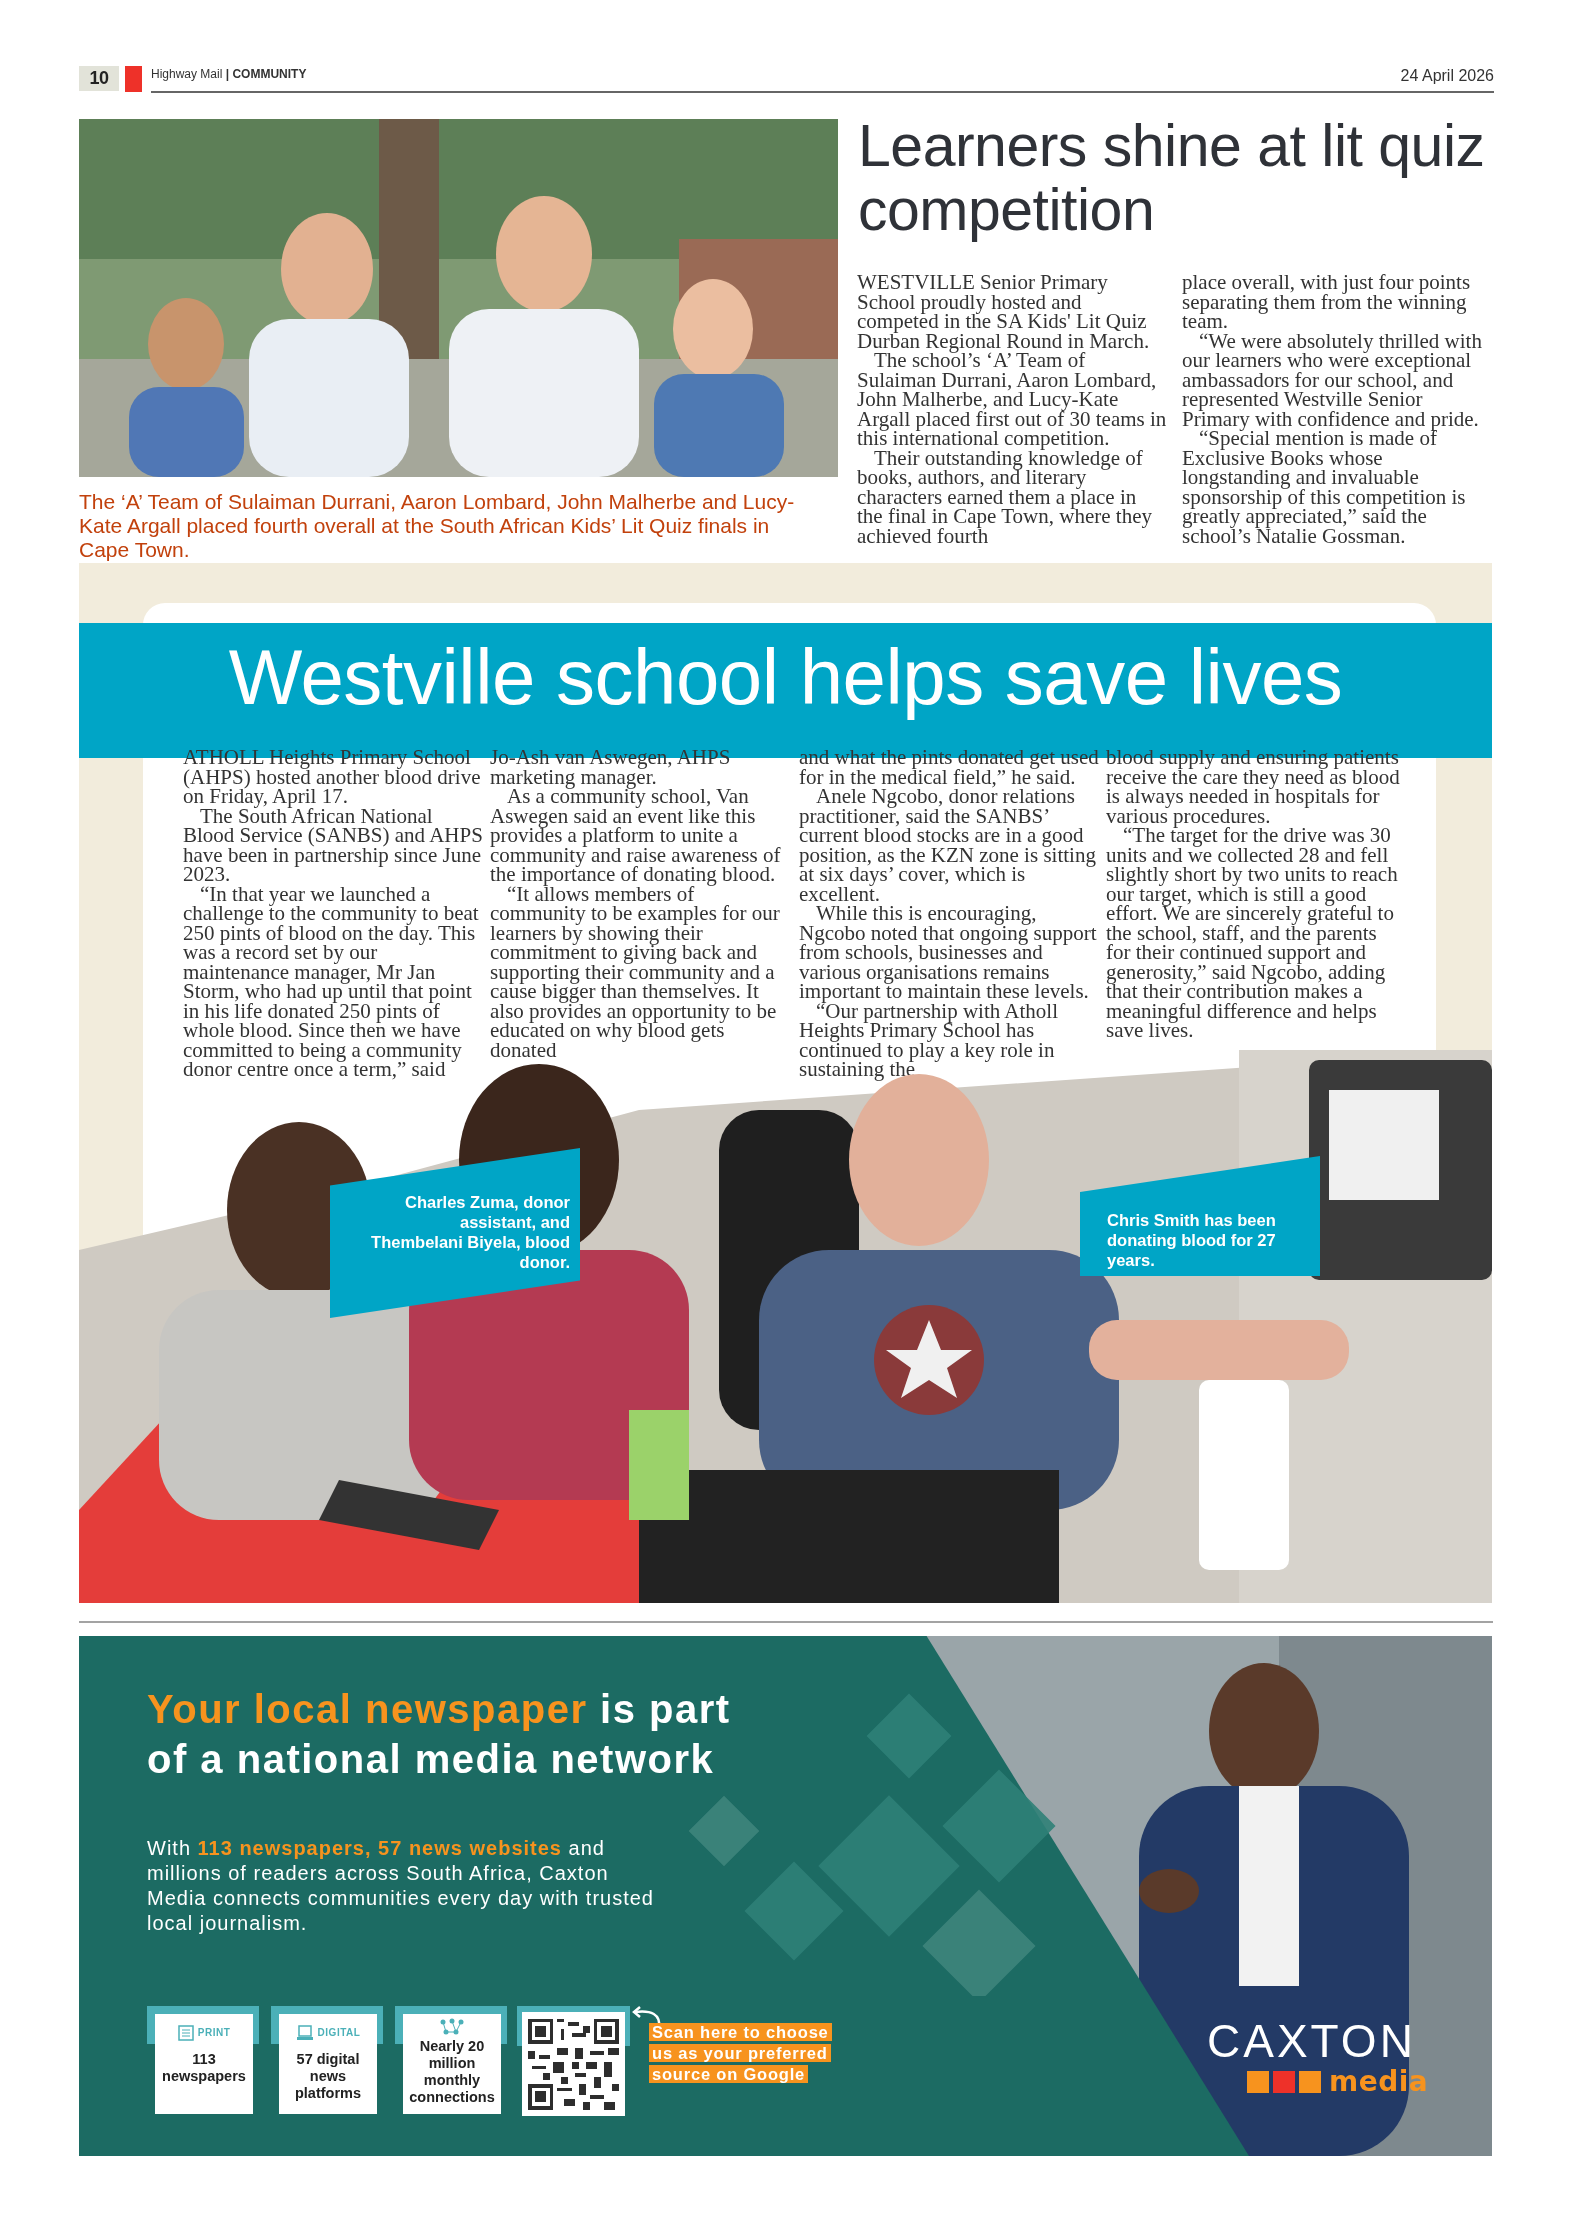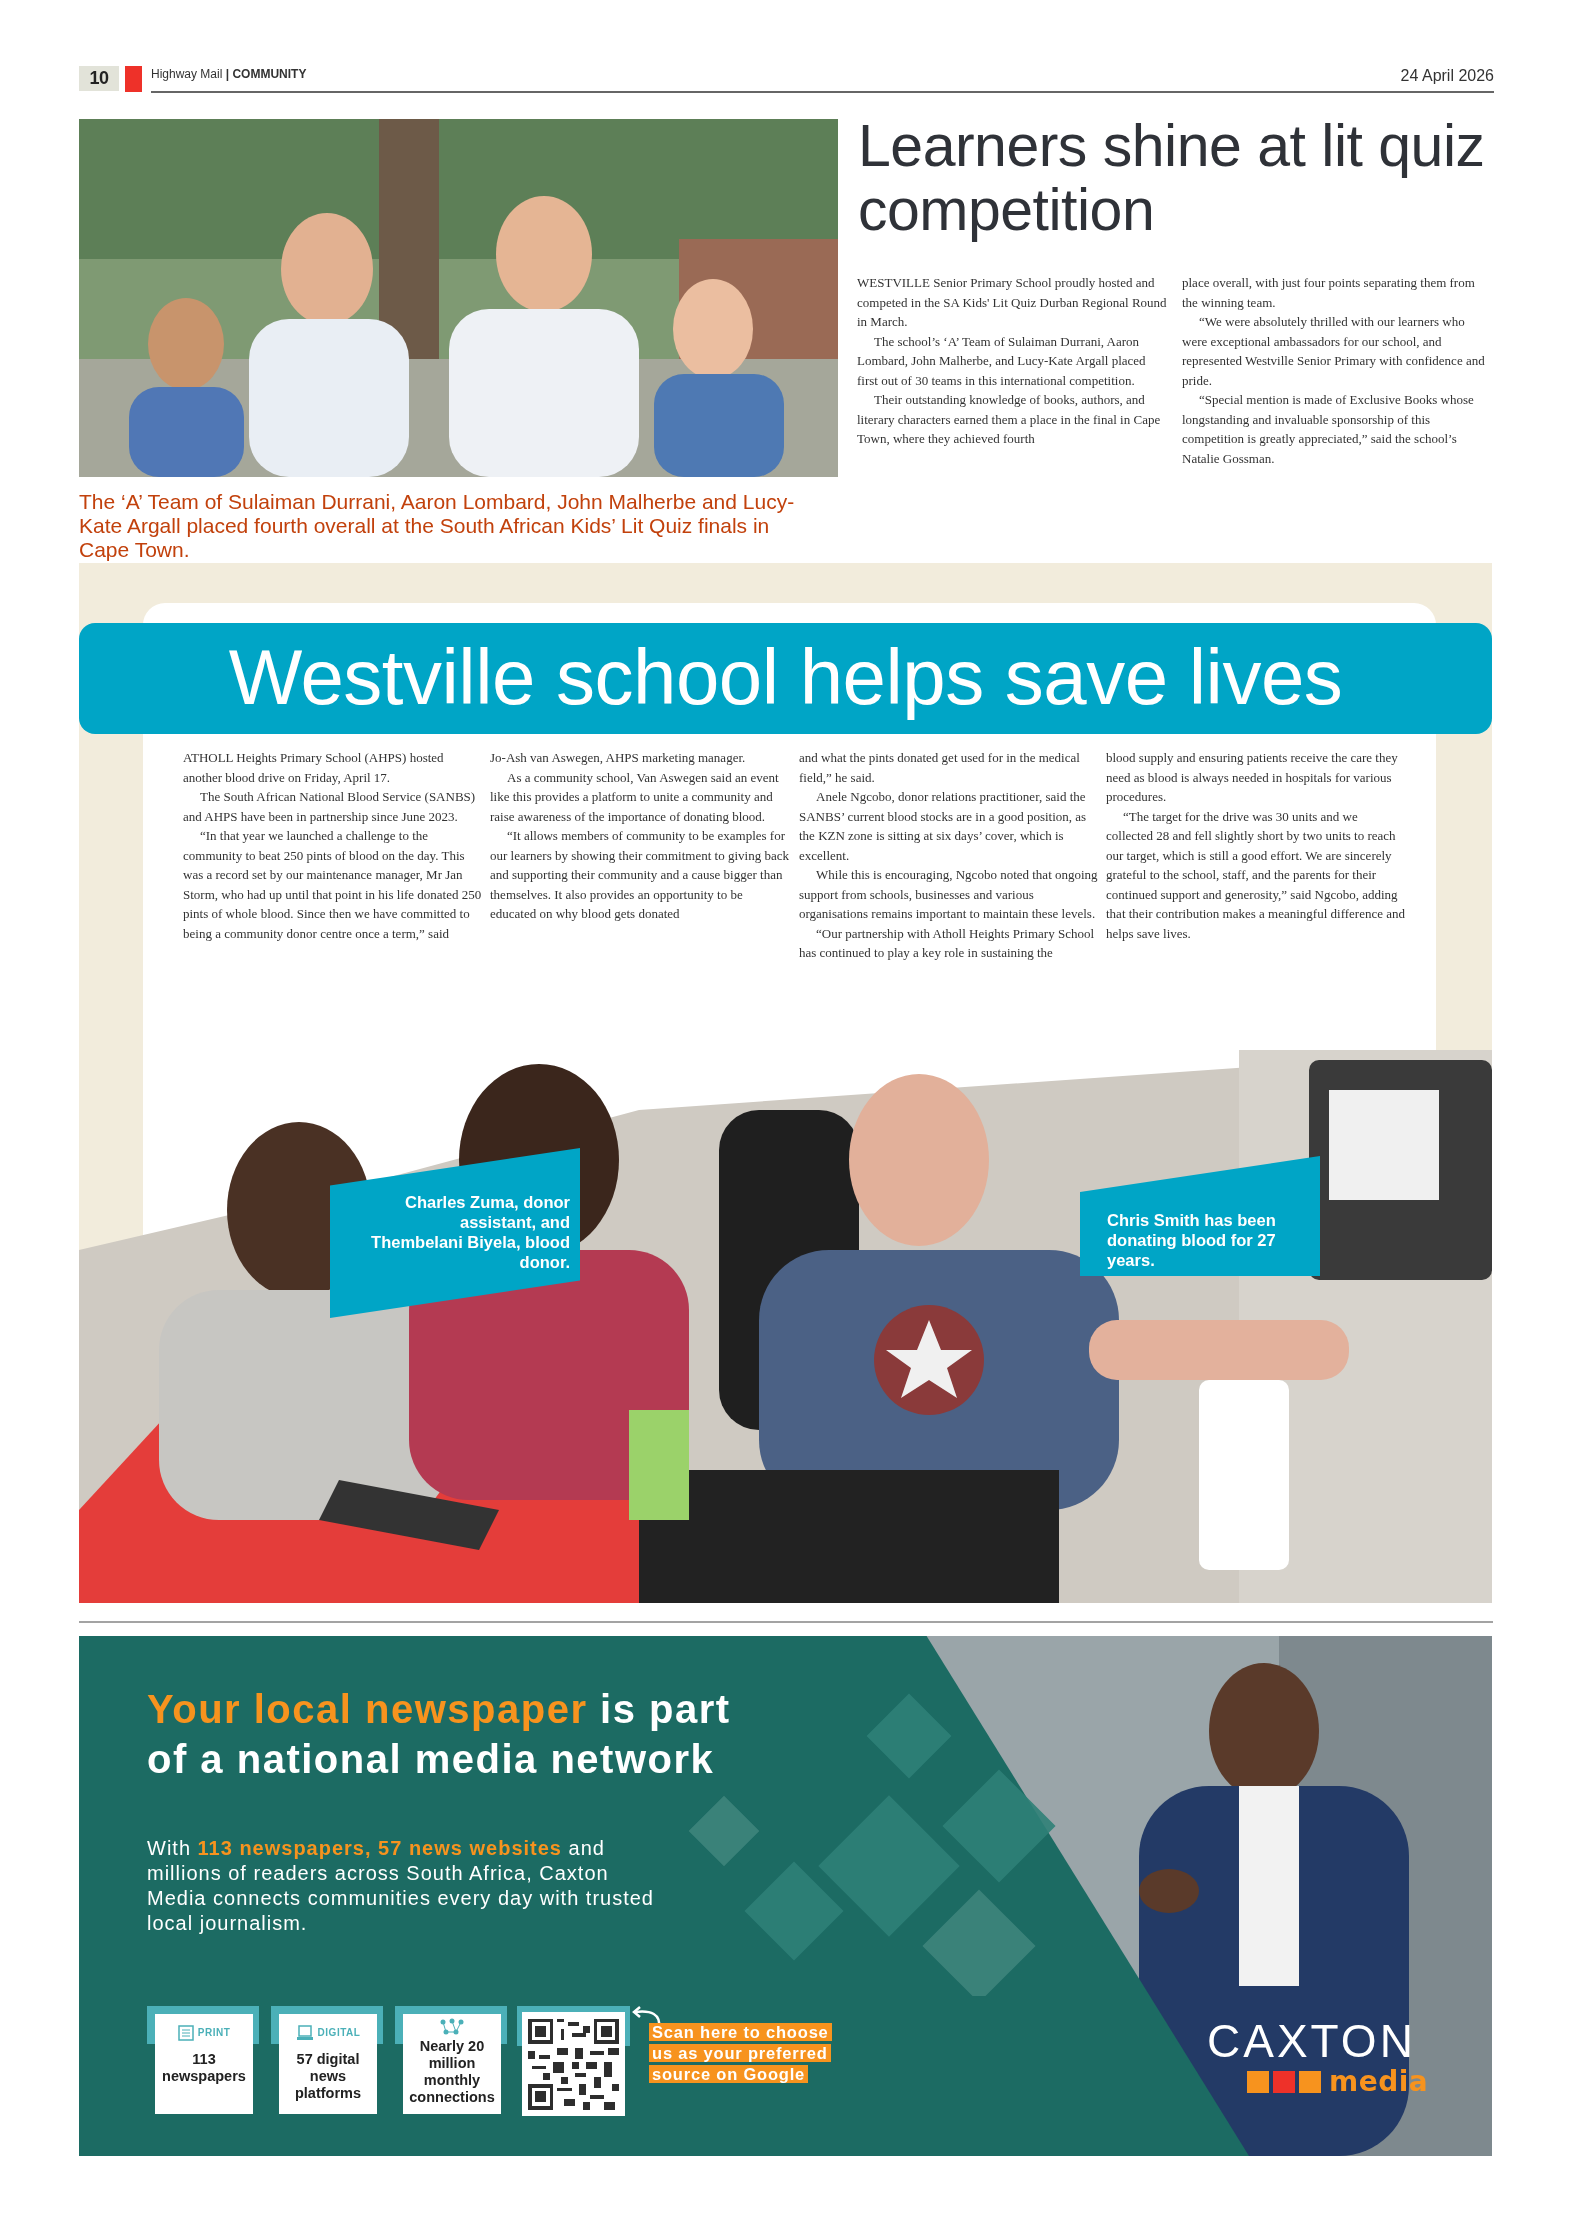--- a/index.html
+++ b/index.html
@@ -14,30 +14,30 @@
   .hdr-title b { font-weight: bold; }
   .hdr-date { position: absolute; right: 78px; top: 67px; font-size: 16px; color: #333; }
   .hdr-line { position: absolute; left: 151px; right: 78px; top: 91px; height: 2px; background: #666; }
 
   
   .photo1 { position: absolute; left: 79px; top: 119px; width: 759px; height: 358px; overflow: hidden;
     background: linear-gradient(180deg, #6f8e6c 0%, #8aa57c 30%, #aab2a0 55%, #c9b7a0 75%, #a98f75 100%); }
   .caption1 { position: absolute; left: 79px; top: 490px; width: 740px; font-size: 21px; line-height: 24px; color: #c2410c; }
   .h1 { position: absolute; left: 858px; top: 114px; width: 680px; font-family: "Liberation Sans", sans-serif;
     font-weight: 300; font-size: 59px; line-height: 64px; color: #2f3238; letter-spacing: -0.5px; }
-  .col { position: absolute; font-family: "Liberation Serif", serif; font-size: 13px; line-height: 19.5px; color: #333; }
+  .col { position: absolute; font-family: "Liberation Serif", serif; font-size: 21px; line-height: 19.5px; color: #333; }
   .col p { text-indent: 17px; }
   .col p.first { text-indent: 0; }
   .s1c1 { left: 857px; top: 273px; width: 310px; }
   .s1c2 { left: 1182px; top: 273px; width: 310px; }
 
   
   .cream { position: absolute; left: 79px; top: 563px; width: 1413px; height: 1040px; background: #f2ecdc; }
   .white-card { position: absolute; left: 143px; top: 603px; width: 1293px; height: 1000px; background: #fff; border-radius: 22px 22px 0 0; }
-  .band { position: absolute; left: 79px; top: 623px; width: 1413px; height: 111px; background: #00a5c6; border-radius: 16px; }
+  .band { position: absolute; left: 79px; top: 623px; width: 1413px; height: 135px; background: #00a5c6; }
   .band-title { position: absolute; left: 0; right: 0; top: 14px; text-align: center; color: #fff; font-weight: 300;
     font-size: 78px; line-height: 80px; letter-spacing: -0.5px; }
   .s2c1 { left: 183px; top: 748px; width: 300px; }
   .s2c2 { left: 490px; top: 748px; width: 300px; }
   .s2c3 { left: 799px; top: 748px; width: 300px; }
   .s2c4 { left: 1106px; top: 748px; width: 300px; }
   .s2c1 p, .s2c2 p, .s2c3 p, .s2c4 p { }
 
   .photo2 { position: absolute; left: 79px; top: 1050px; width: 1413px; height: 553px; overflow: hidden; }
   .cap-bubble { position: absolute; background: #00a5c6; color: #fff; font: bold 16.5px/20px "Liberation Sans", sans-serif; }

